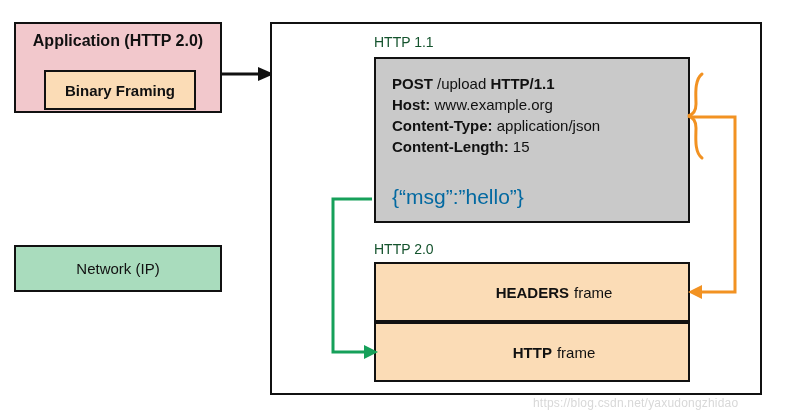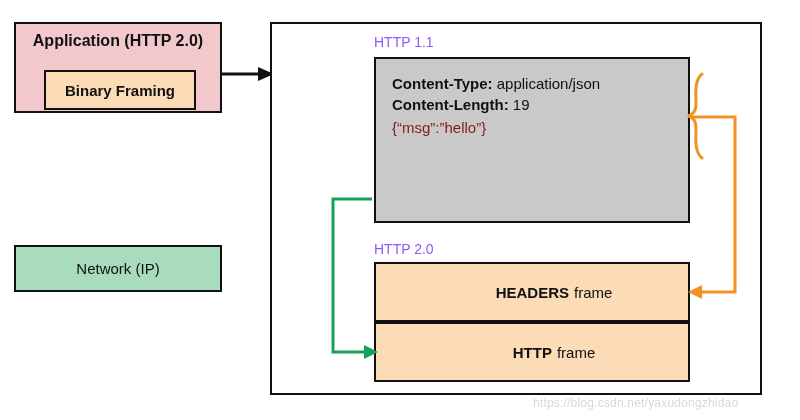--- a/index.html
+++ b/index.html
@@ -76,21 +76,21 @@
     box-sizing: border-box;
     left: 270px; top: 22px; width: 492px; height: 373px;
     border: 2px solid #111111;
     background: #ffffff;
   }
 
   
   .caption {
     position: absolute;
     font-size: 14px;
-    color: #8b5cf6;
+    color: #14532d;
     white-space: nowrap;
   }
   .caption-http11 { left: 374px; top: 34px; }
   .caption-http20 { left: 374px; top: 241px; }
 
   
   .request-box {
     position: absolute;
     box-sizing: border-box;
     left: 374px; top: 57px; width: 316px; height: 166px;
@@ -99,23 +99,23 @@
     padding: 14px 0 0 16px;
   }
   .req-line {
     font-size: 15px;
     color: #111111;
     line-height: 21px;
     white-space: nowrap;
   }
   .req-line b { font-weight: bold; }
   .req-body {
-    margin-top: 4px;
-    font-size: 15px;
-    color: #7f1d1d;
+    margin-top: 28px;
+    font-size: 21px;
+    color: #0369a1;
     white-space: nowrap;
   }
 
   
   .frame {
     position: absolute;
     box-sizing: border-box;
     left: 374px; width: 316px; height: 60px;
     background: #fbdcb6;
     border: 2px solid #111111;
@@ -164,24 +164,30 @@
     <line x1="0" y1="8" x2="38" y2="8" stroke="#111111" stroke-width="3"></line>
     <polygon points="36,1 52,8 36,15" fill="#111111"></polygon>
   </svg>
 
   <div class="outer-panel"></div>
 
   <div class="caption caption-http11">HTTP 1.1</div>
 
   <div class="request-box">
     <div class="req-line">
+      <b>POST</b><span> /upload </span><b>HTTP/1.1</b>
+    </div>
+    <div class="req-line">
+      <b>Host:</b><span> www.example.org</span>
+    </div>
+    <div class="req-line">
       <b>Content-Type:</b><span> application/json</span>
     </div>
     <div class="req-line">
-      <b>Content-Length:</b><span> 19</span>
+      <b>Content-Length:</b><span> 15</span>
     </div>
     <div class="req-body">{“msg”:”hello”}</div>
   </div>
 
   <div class="caption caption-http20">HTTP 2.0</div>
 
   <div class="frame frame-headers">
     <b>HEADERS</b>
       <span>frame</span>
   </div>

